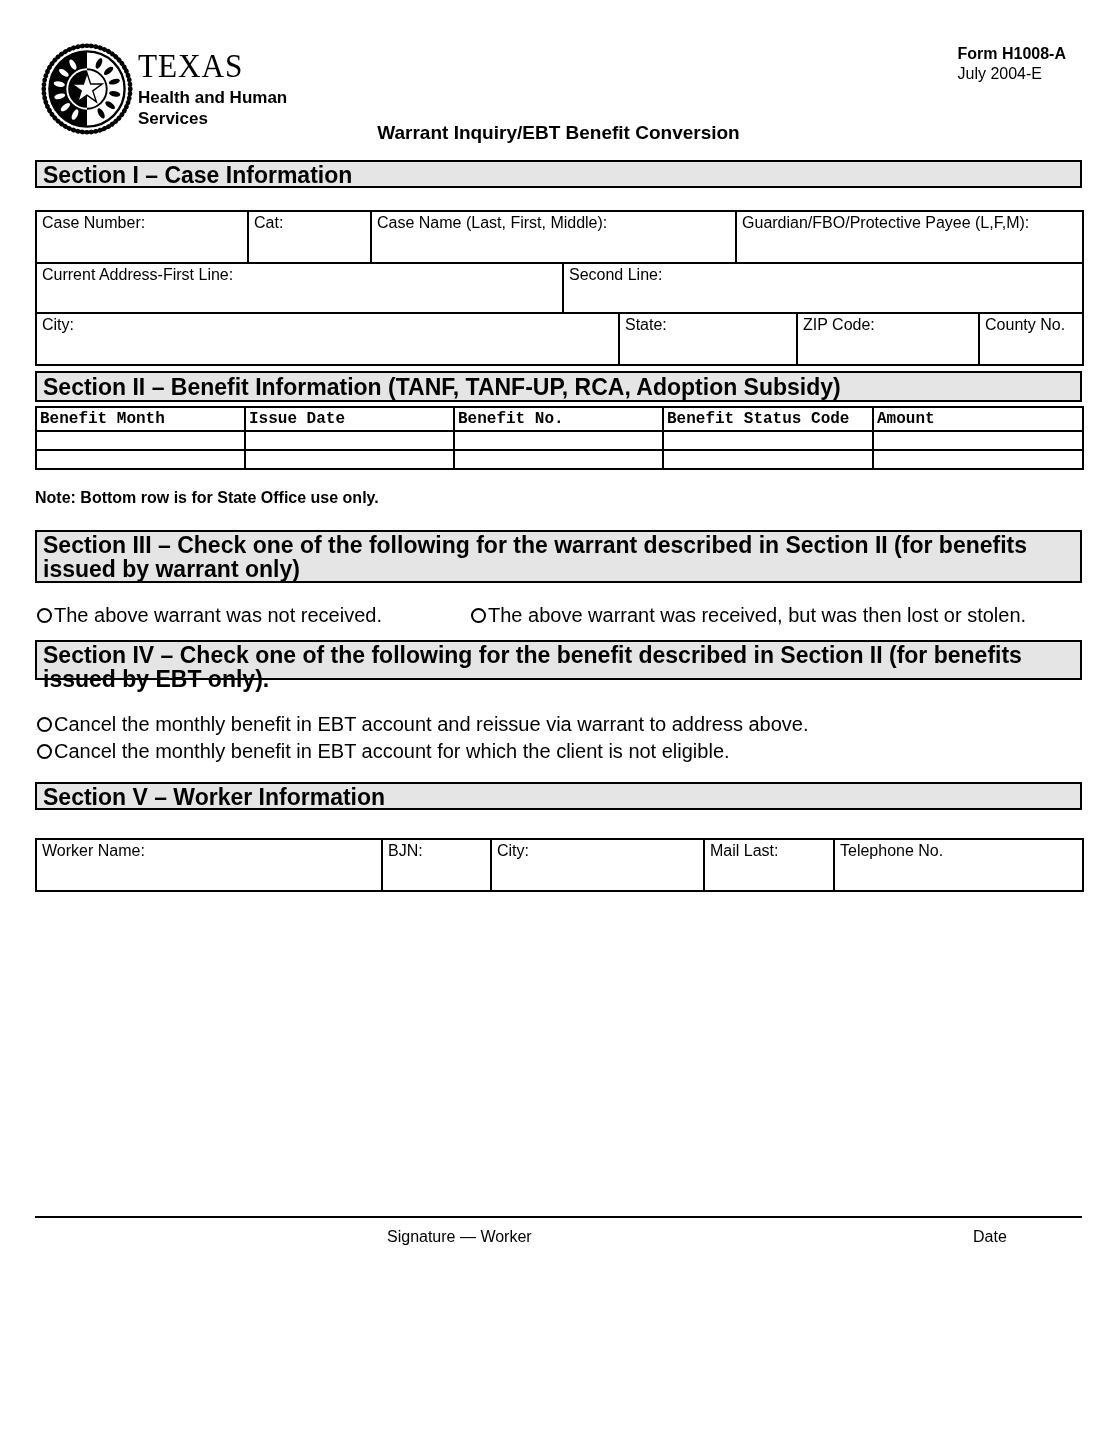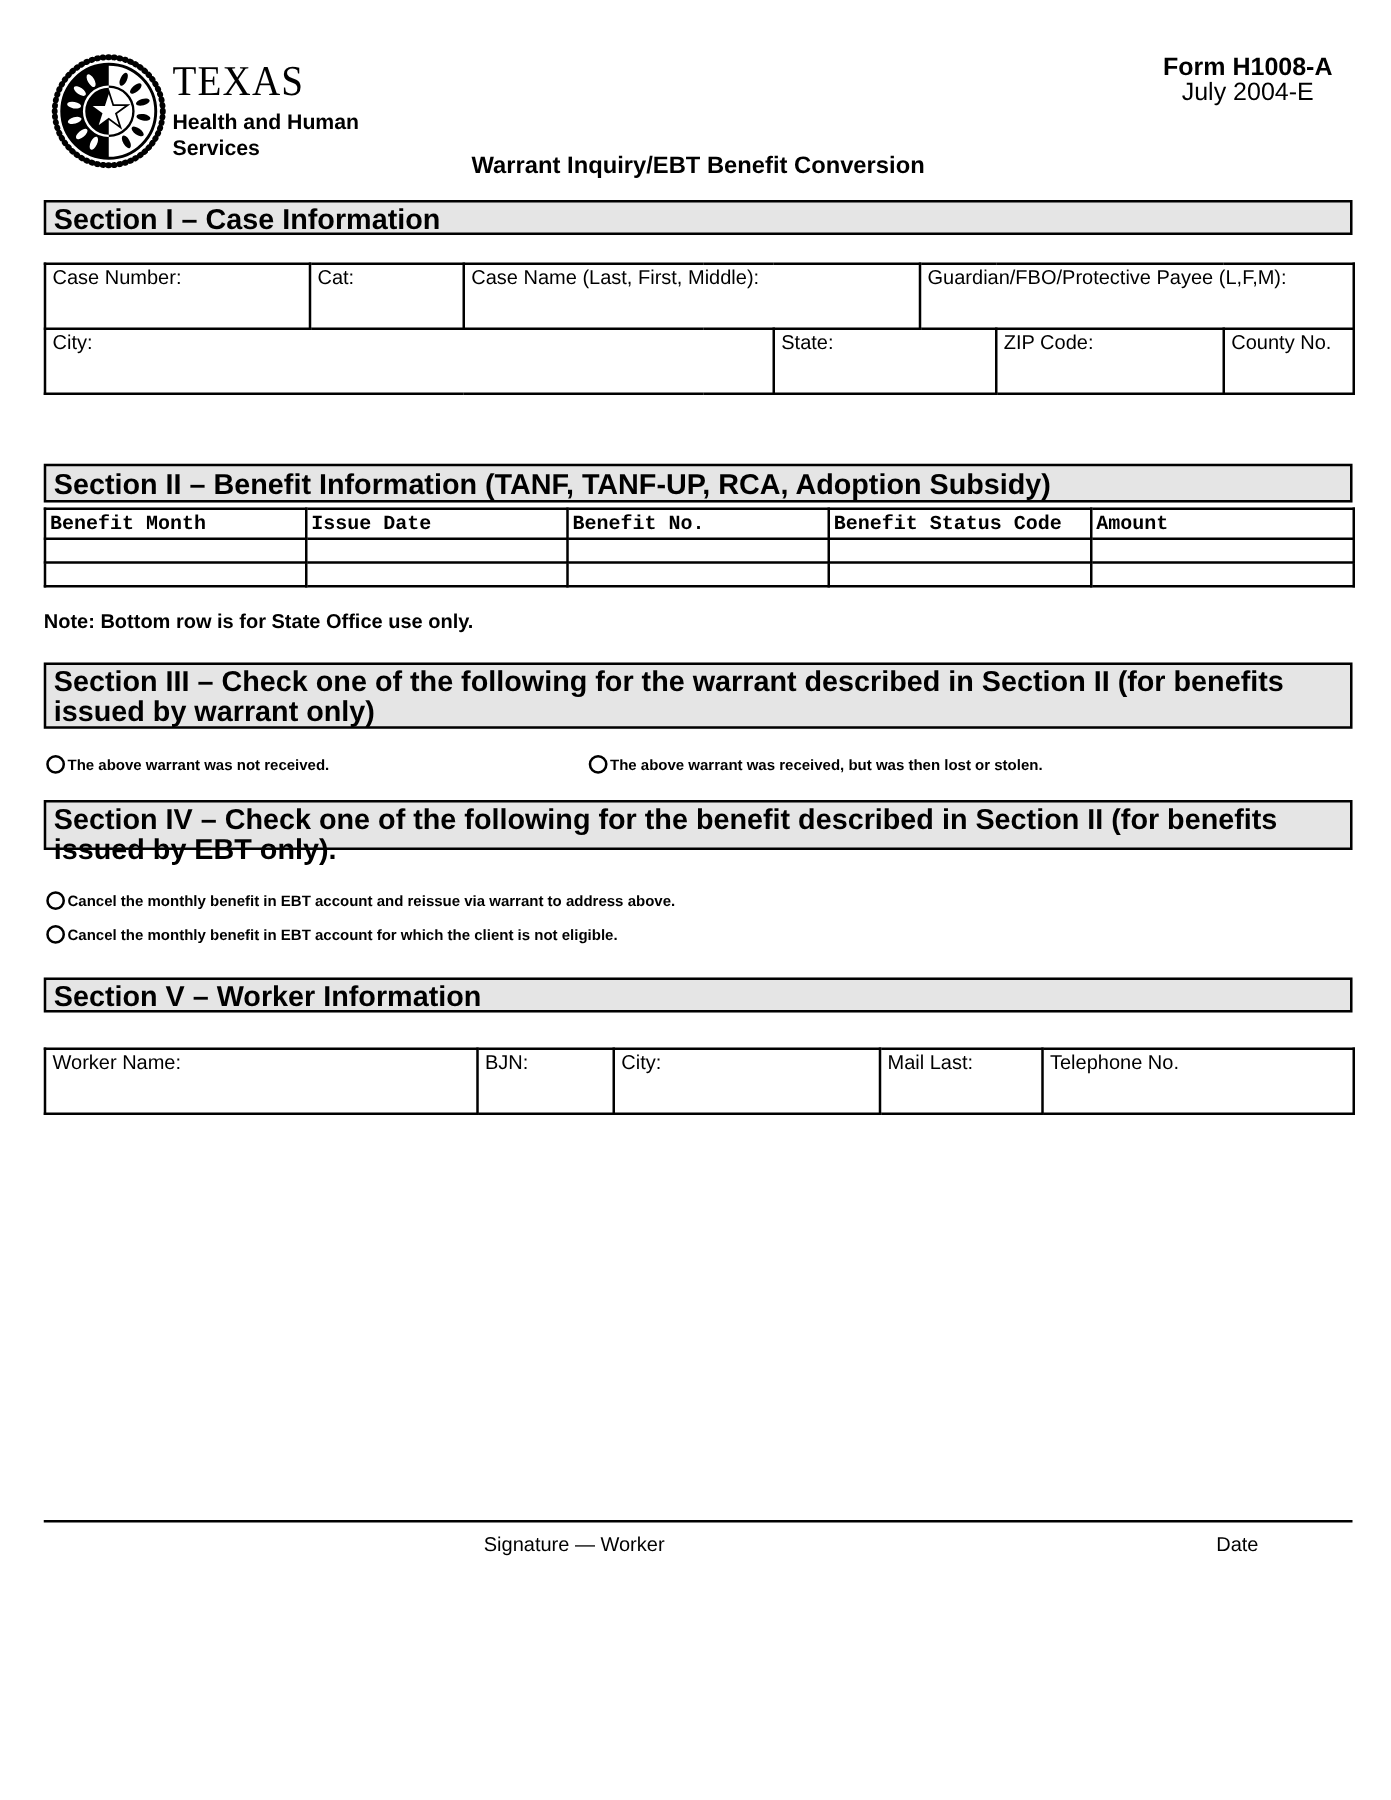--- a/index.html
+++ b/index.html
@@ -21,21 +21,21 @@
   .logo-text { position: absolute; left: 98px; top: 8px; white-space: nowrap; }
   .logo-name {
     font-family: "Liberation Serif", serif;
     font-size: 34px;
     letter-spacing: 1px;
     transform: scaleX(0.92);
     transform-origin: left;
     line-height: 36px;
   }
   .logo-dept { font-size: 17px; font-weight: bold; line-height: 21px; margin-top: 3px; }
-  .form-meta { right: 47px; top: 44px; text-align: center; font-size: 20px; line-height: 20px; }
+  .form-meta { right: 47px; top: 44px; text-align: left; font-size: 16px; line-height: 20px; }
   .form-meta .num { font-weight: bold; }
   .form-title { left: 35px; top: 122px; width: 1047px; text-align: center; font-size: 19px; font-weight: bold; }
 
   
   .bar {
     left: 35px; width: 1047px;
     background: #e5e5e5;
     border: 2px solid #000;
     font-weight: bold;
     font-size: 23px;
@@ -60,21 +60,21 @@
   
   .opt { display: flex; align-items: center; white-space: nowrap; }
   .radio {
     width: 15px; height: 15px;
     border: 2px solid #000;
     border-radius: 50%;
     flex: 0 0 auto;
     margin-right: 2px;
     background: #fff;
   }
-  .opt-label { font-size: 12px; font-weight: bold; }
+  .opt-label { font-size: 20px; font-weight: normal; }
 
   
   .comments {
     left: 35px; top: 910px; width: 1047px; height: 233px;
     border: 2px solid #000;
     font-size: 16px;
     padding: 3px 6px;
   }
 
   
@@ -142,20 +142,24 @@
         <col style="width:104px">
     </colgroup>
     <tbody>
         <tr>
       <td style="height:52px"><span>Case Number:</span></td>
       <td><span>Cat:</span></td>
       <td colspan="3"><span>Case Name (Last, First, Middle):</span></td>
       <td colspan="3"><span>Guardian/FBO/Protective Payee (L,F,M):</span></td>
     </tr>
     <tr>
+      <td colspan="3" style="height:50px"><span>Current Address-First Line:</span></td>
+      <td colspan="5"><span>Second Line:</span></td>
+    </tr>
+    <tr>
       <td colspan="4" style="height:52px"><span>City:</span></td>
       <td colspan="2"><span>State:</span></td>
       <td><span>ZIP Code:</span></td>
       <td><span>County No.</span></td>
     </tr>
   </tbody>
     </table>
 
   <div class="abs bar" style="top:371px; height:31px; line-height:26px;">Section II – Benefit Information (TANF, TANF-UP, RCA, Adoption Subsidy)</div>
   <table class="ftable abs" style="left:35px; top:406px;">

